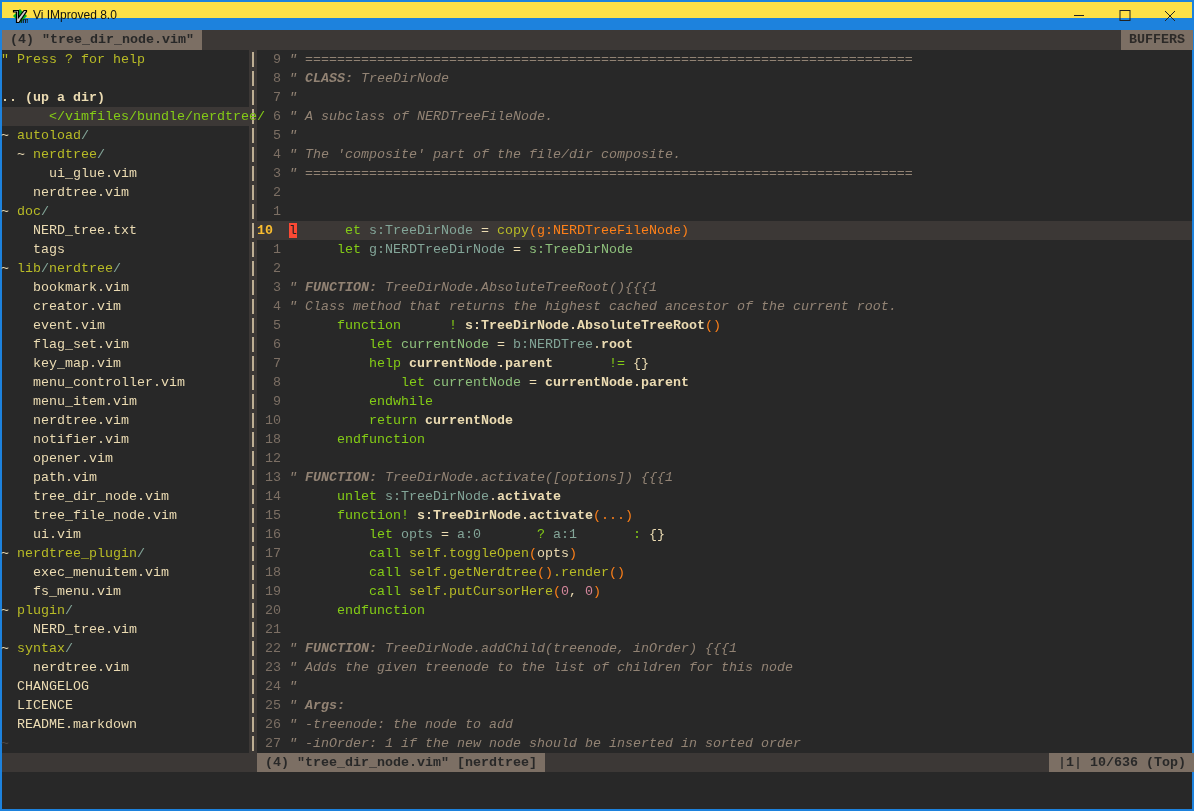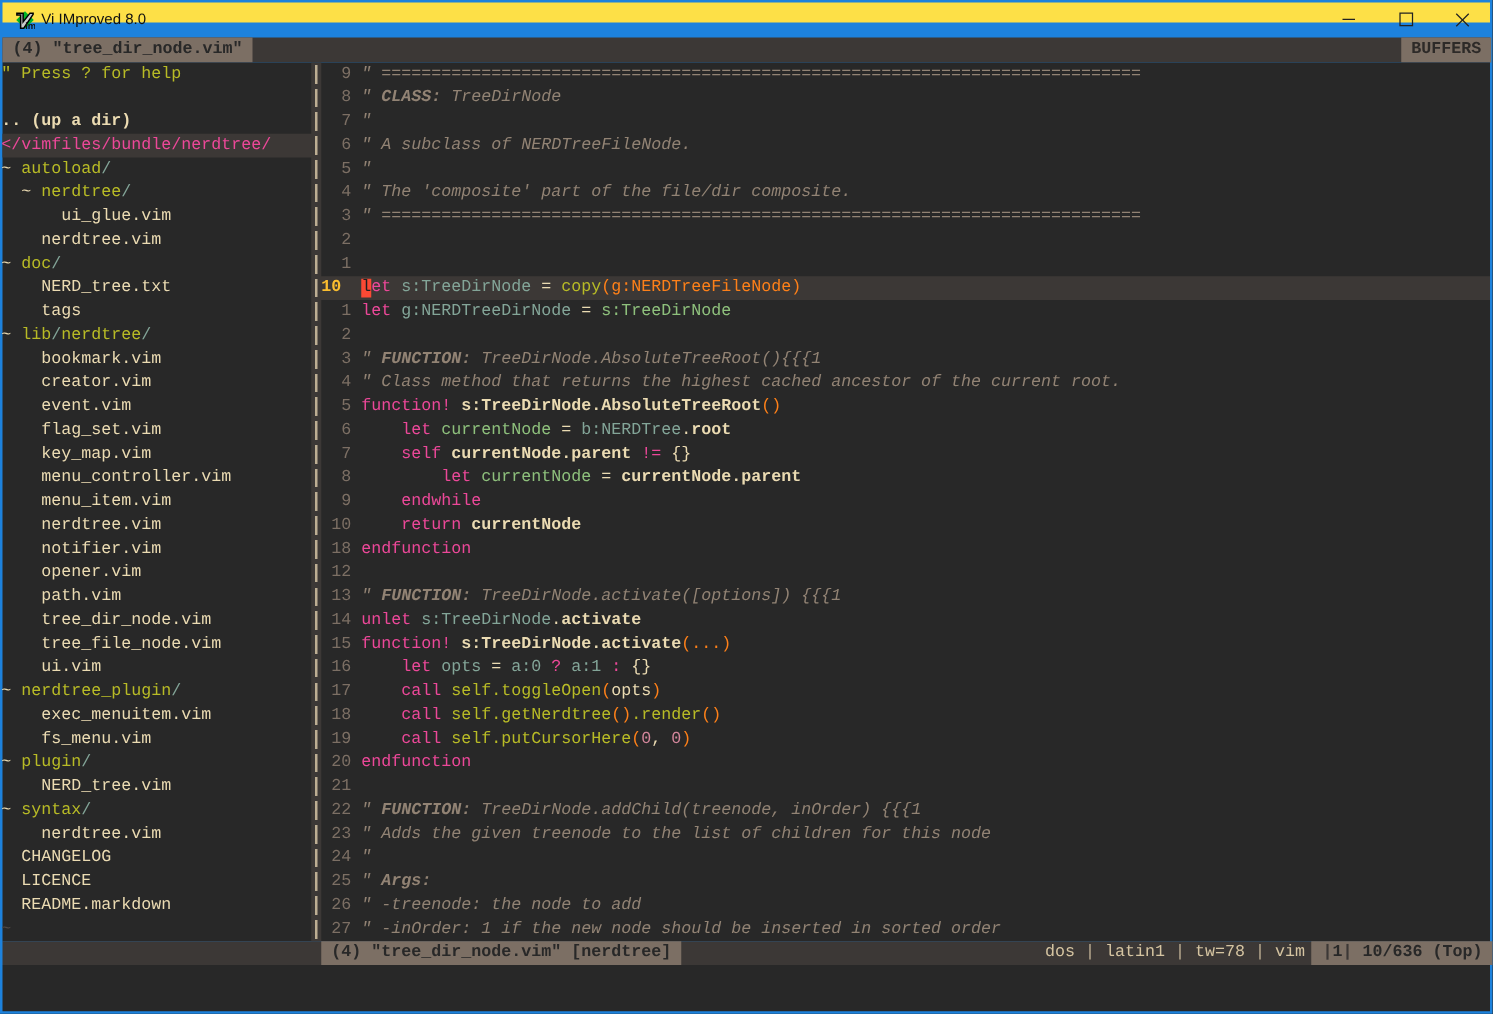--- a/index.html
+++ b/index.html
@@ -6,21 +6,21 @@
   html,body { width:1194px; height:811px; overflow:hidden; }
   body { background:#1d82dd; position:relative; }
   #titlebar { position:absolute; left:2px; top:2px; width:1190px; height:16px; background:#fde047; }
   #title { position:absolute; left:31px; top:6px; font:12px "Liberation Sans", sans-serif; color:#111111;text-align:right; }
   #tabline { position:absolute; left:2px; top:30px; width:1190px; height:20px; background:#3c3836; }
   #content { position:absolute; left:2px; top:50px; width:1190px; height:703px; background:#282828; }
   #statusline { position:absolute; left:2px; top:753px; width:1190px; height:19px; background:#3c3836; }
   #bottom { position:absolute; left:2px; top:772px; width:1190px; height:37px; background:#282828; }
   pre, .mono { font-family:"Liberation Mono", monospace; font-size:13.3333px; line-height:19px; }
   pre { position:absolute; color:#ebdbb2; }
-  .r  { color:#ec4899; }
+  .r  { color:#84cc16;padding-left:48px; }
   .g  { color:#b8bb26; font-weight:normal; }
   .gn { color:#b8bb26; }
   .sl { color:#83a598; }
   .gr { color:#928374; font-style:italic; }
   .bl { color:#83a598; }
   .aq { color:#8ec07c; }
   .o  { color:#fe8019; }
   .p  { color:#d3869b; }
   .y  { color:#fabd2f; font-weight:bold; }
   .num{ color:#7c6f64; }
@@ -104,21 +104,21 @@
 <span class="num">  3 </span><span class="gr">" ============================================================================</span>
 <span class="num">  2 </span>
 <span class="num">  1 </span>
 <span class="y">10  </span><span class="cur">l</span><span class="r">et</span> <span class="bl">s:TreeDirNode</span> = <span class="g">copy</span><span class="o">(g:NERDTreeFileNode)</span>
 <span class="num">  1 </span><span class="r">let</span> <span class="bl">g:NERDTreeDirNode</span> = <span class="aq">s:TreeDirNode</span>
 <span class="num">  2 </span>
 <span class="num">  3 </span><span class="gr">" <b>FUNCTION:</b> TreeDirNode.AbsoluteTreeRoot(){{{1</span>
 <span class="num">  4 </span><span class="gr">" Class method that returns the highest cached ancestor of the current root.</span>
 <span class="num">  5 </span><span class="r">function</span><span class="r">!</span> <b>s:TreeDirNode.AbsoluteTreeRoot</b><span class="o">()</span>
 <span class="num">  6 </span>    <span class="r">let</span> <span class="aq">currentNode</span> = <span class="bl">b:NERDTree</span>.<b>root</b>
-<span class="num">  7 </span>    <span class="r">self</span> <b>currentNode.parent</b> <span class="r">!=</span> {}
+<span class="num">  7 </span>    <span class="r">help</span> <b>currentNode.parent</b> <span class="r">!=</span> {}
 <span class="num">  8 </span>        <span class="r">let</span> <span class="aq">currentNode</span> = <b>currentNode.parent</b>
 <span class="num">  9 </span>    <span class="r">endwhile</span>
 <span class="num"> 10 </span>    <span class="r">return</span> <b>currentNode</b>
 <span class="num"> 18 </span><span class="r">endfunction</span>
 <span class="num"> 12 </span>
 <span class="num"> 13 </span><span class="gr">" <b>FUNCTION:</b> TreeDirNode.activate([options]) {{{1</span>
 <span class="num"> 14 </span><span class="r">unlet</span> <span class="bl">s:TreeDirNode</span>.<b>activate</b>
 <span class="num"> 15 </span><span class="r">function!</span> <b>s:TreeDirNode.activate</b><span class="o">(...)</span>
 <span class="num"> 16 </span>    <span class="r">let</span> <span class="bl">opts</span> = <span class="bl">a:0</span> <span class="r">?</span> <span class="bl">a:1</span> <span class="r">:</span> {}
 <span class="num"> 17 </span>    <span class="r">call</span> <span class="g">self.toggleOpen</span><span class="o">(</span>opts<span class="o">)</span>
@@ -129,17 +129,16 @@
 <span class="num"> 22 </span><span class="gr">" <b>FUNCTION:</b> TreeDirNode.addChild(treenode, inOrder) {{{1</span>
 <span class="num"> 23 </span><span class="gr">" Adds the given treenode to the list of children for this node</span>
 <span class="num"> 24 </span><span class="gr">"</span>
 <span class="num"> 25 </span><span class="gr">" <b>Args:</b></span>
 <span class="num"> 26 </span><span class="gr">" -treenode: the node to add</span>
 <span class="num"> 27 </span><span class="gr">" -inOrder: 1 if the new node should be inserted in sorted order</span></pre>
   </div>
 
   <div id="statusline">
     <div class="mono" style="position:absolute;left:255px;top:0;height:19px;background:#7c6f64;color:#282828;font-weight:bold;white-space:pre"> (4) "tree_dir_node.vim" [nerdtree] </div>
-    <div class="mono" style="position:absolute;left:834px;top:0;height:19px;color:#d5c4a1;white-space:pre">dos <span style="color:#bdae93">|</span> latin1 <span style="color:#bdae93">|</span> tw=78 <span style="color:#bdae93">|</span> vim</div>
     <div class="mono" style="position:absolute;left:1047px;top:0;width:165px;height:19px;background:#7c6f64;color:#282828;font-weight:bold;white-space:pre;padding-left:9px"><span style="color:#3c3836">|</span>1<span style="color:#3c3836">|</span> 10/636 (Top)</div>
   </div>
 
   <div id="bottom"></div>
 
 </body></html>

